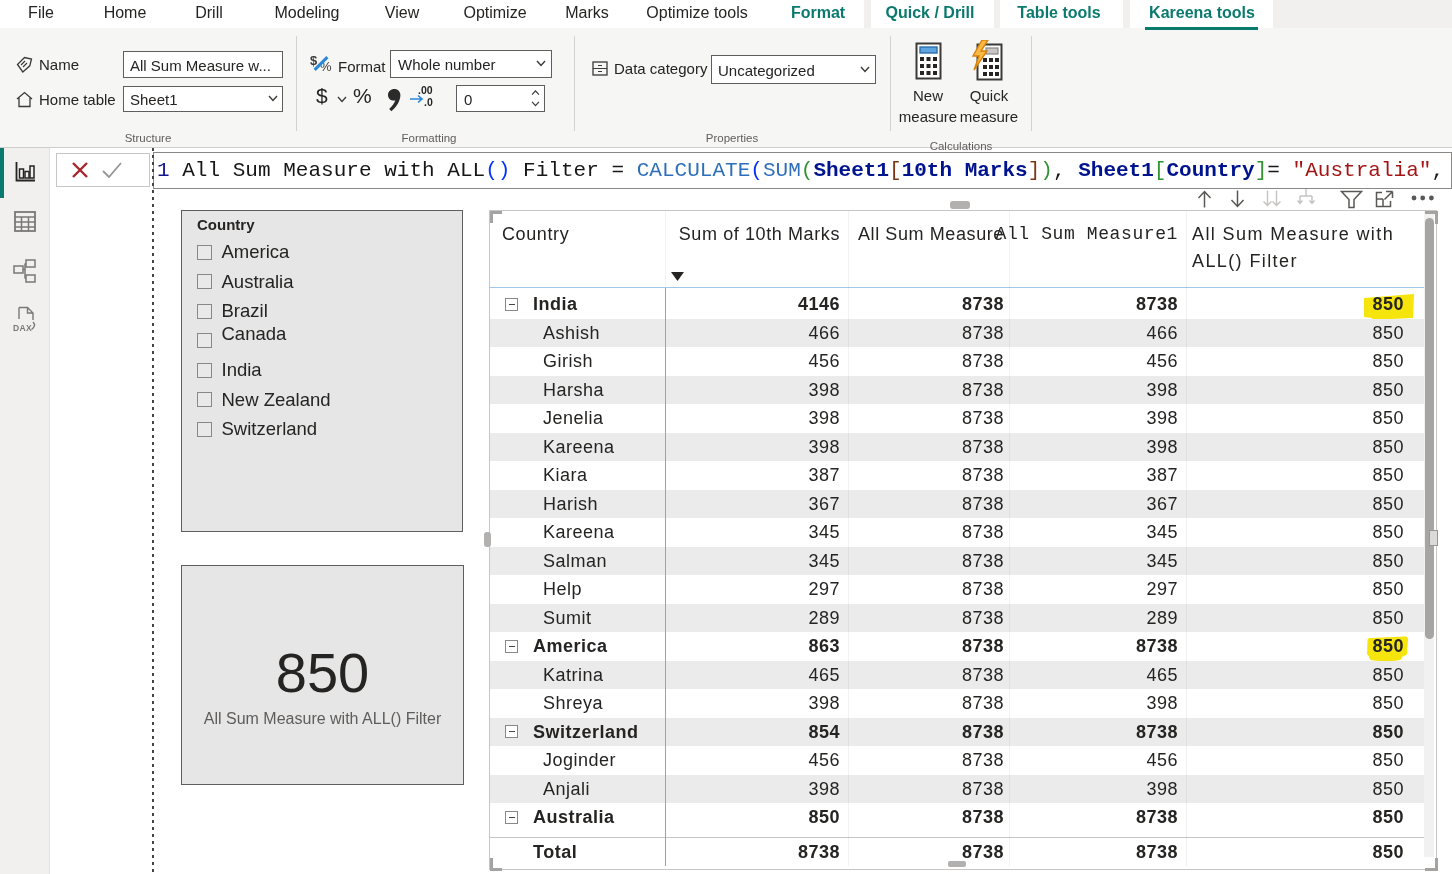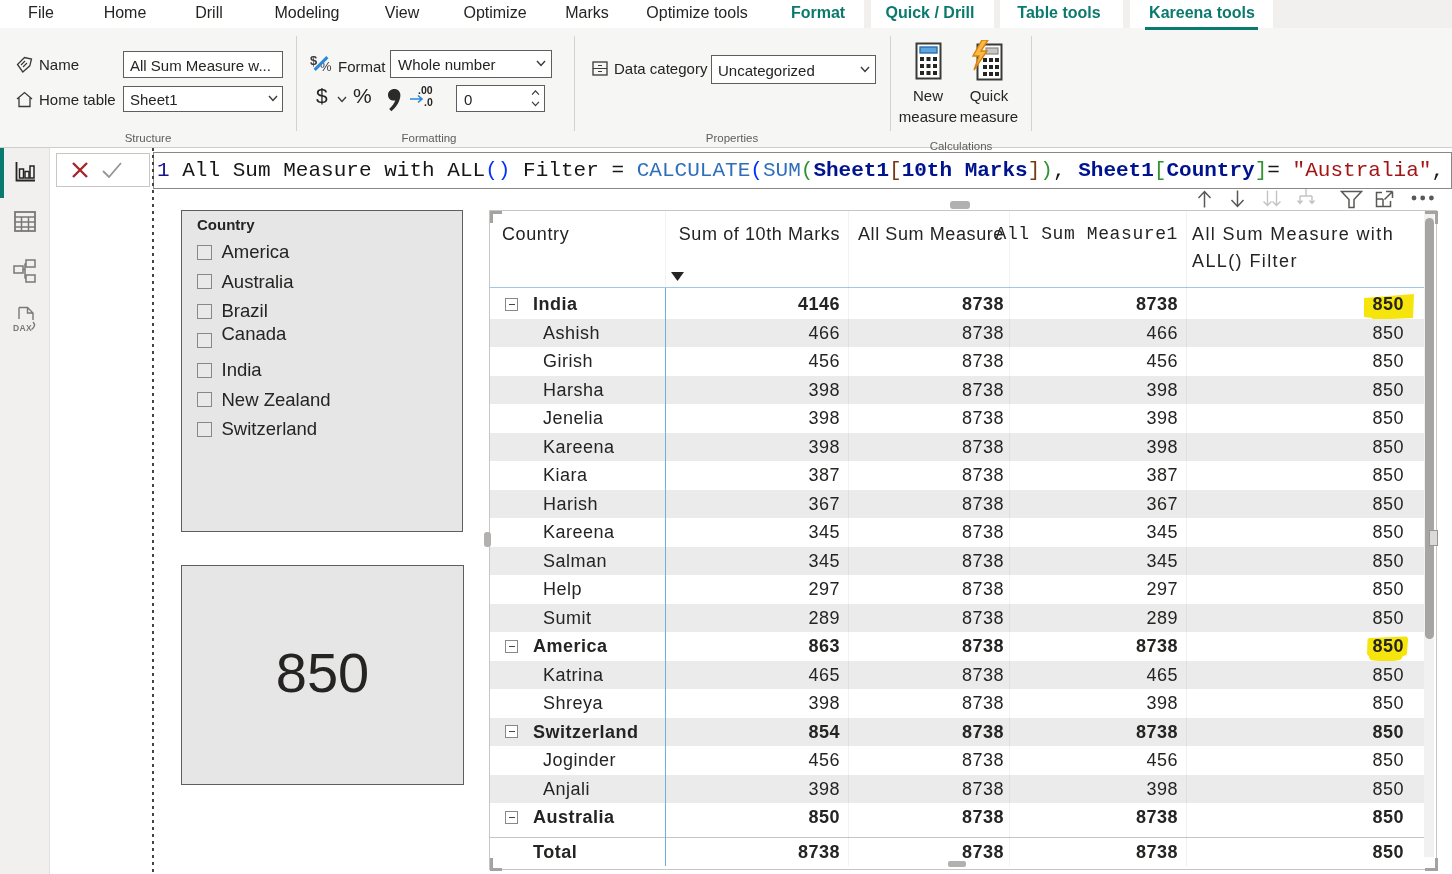--- a/index.html
+++ b/index.html
@@ -211,20 +211,21 @@
 <div class="abs sl" style="left:221.5px; top:323px;">Canada</div>
 <div class="abs cb" style="left:196.5px; top:362.9px;"></div>
 <div class="abs sl" style="left:221.5px; top:359.4px;">India</div>
 <div class="abs cb" style="left:196.5px; top:392.4px;"></div>
 <div class="abs sl" style="left:221.5px; top:388.9px;">New Zealand</div>
 <div class="abs cb" style="left:196.5px; top:421.9px;"></div>
 <div class="abs sl" style="left:221.5px; top:418.4px;">Switzerland</div>
 
 <div class="visual" style="left:181px; top:565px; width:283px; height:220px;"></div>
 <div class="abs" style="left:181px; top:640px; width:283px; text-align:center; font-size:56px; color:#252423;">850</div>
+<div class="abs" style="left:181px; top:710px; width:283px; text-align:center; font-size:16px; color:#5f5d5b;">All Sum Measure with ALL() Filter</div>
 
 <div class="abs" style="left:489px; top:210px; width:948px; height:660px; background:#fff; border:1px solid #c8c6c4;"></div>
 <div class="mh" style="left:502px; top:224px;">Country</div>
 <div class="mh mnum" style="left:640px; top:224px; width:200px;">Sum of 10th Marks</div>
 <div class="mh mnum" style="left:804px; top:224px; width:200px;">All Sum Measure</div>
 <div class="mh mnum" style="left:978px; top:224px; width:200px;font-family:Liberation Mono, monospace;">All Sum Measure1</div>
 <div class="mh" style="left:1192px; top:224px; letter-spacing:1.4px;">All Sum Measure with</div>
 <div class="mh" style="left:1192px; top:251px; letter-spacing:1.4px;">ALL() Filter</div>
 <svg class="abs" style="left:671px; top:272px;" width="13" height="9" viewBox="0 0 13 9">
       <path d="M0,0 H13 L6.5,9 Z" fill="#252423"></path>

